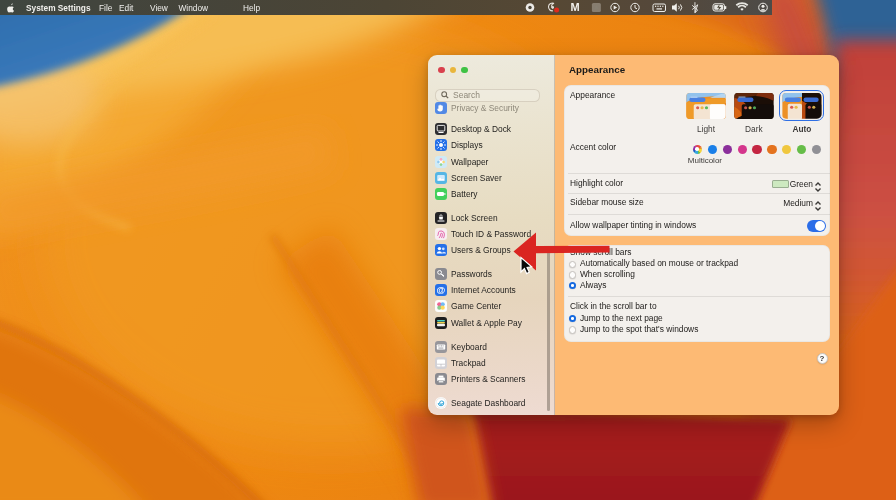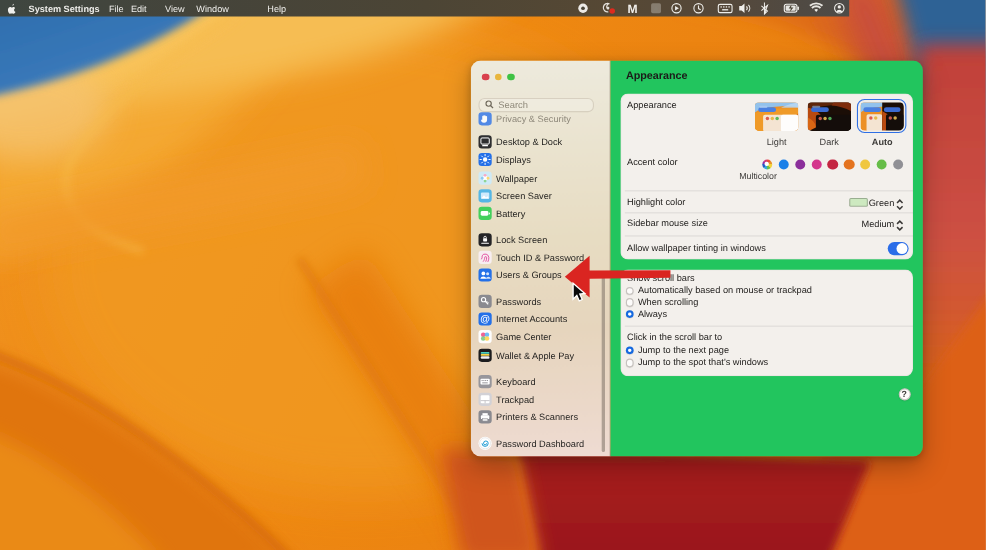--- a/index.html
+++ b/index.html
@@ -14,21 +14,21 @@
   #menubar .apple{left:7px;}
   #menubar .mtitle{font-weight:bold;left:26px;}
   #mstatus{position:absolute;right:0;top:0;height:15px;display:flex;align-items:center;}
   
   #win{position:absolute;left:428px;top:55px;width:411px;height:360px;border-radius:9px;
        box-shadow:0 9px 24px rgba(0,0,0,0.26), 0 2px 7px rgba(0,0,0,0.18);z-index:10;overflow:hidden;
        display:flex;}
   #sidebar{width:126px;height:100%;position:relative;flex:none;
      background:linear-gradient(178deg,#edeadd 0%,#eae3cf 22%,#e7dcc2 45%,#e6d5bd 68%,#ebd8c9 88%,#eedbd2 100%);
      border-right:1px solid rgba(90,70,55,0.25);}
-  #pane{flex:1;height:100%;position:relative;background:#22c55e;}
+  #pane{flex:1;height:100%;position:relative;background:#fdba74;}
   
   .tl{position:absolute;top:11.5px;width:6.5px;height:6.5px;border-radius:50%;}
   #search{position:absolute;left:7px;top:33.5px;width:103px;height:11px;border-radius:5.5px;
      background:rgba(255,255,255,0.20);border:1px solid rgba(120,100,75,0.20);
      color:#8e8879;font-size:8.5px;display:flex;align-items:center;}
   .srow{position:absolute;left:6px;height:16px;display:flex;align-items:center;width:114px;}
   .srow .ic{width:12px;height:12px;border-radius:3px;margin-left:1px;flex:none;
             display:flex;align-items:center;justify-content:center;overflow:hidden;}
   .srow .lb{margin-left:4px;font-size:8.4px;color:#1f1e1c;white-space:nowrap;letter-spacing:0;}
   #sscroll{position:absolute;right:4px;top:197px;width:3.5px;height:159px;border-radius:2px;
@@ -376,21 +376,21 @@
           </span>
           <span class="lb">Printers &amp; Scanners</span>
         </div>
       <div class="srow" style="top:339.8px;">
           <span class="ic" style="background:#fff;border-radius:50%;">
             <svg width="12" height="12" viewBox="0 0 12 12">
               <circle cx="6" cy="6" r="5" fill="#fff" stroke="#d0d0d0" stroke-width="0.4"></circle>
               <path d="M3.2,6 a2.8,2.8 0 105.6,0 a2.1,2.1 0 10-4.2,0 a1.4,1.4 0 102.8,0" fill="none" stroke="#1b9ad2" stroke-width="0.9"></path>
             </svg>
           </span>
-          <span class="lb">Password Dashboard</span>
+          <span class="lb">Seagate Dashboard</span>
         </div>
     </div>
     <div id="sscroll"></div>
   </div>
   <div id="pane">
     <div class="ptitle">Appearance</div>
     <div id="paneinner">
       <div class="card" style="top:29.5px;height:149px;"></div>
       <div class="card" style="top:190px;height:94.5px;"></div>
       <div class="rowlab" style="left:15px;top:34.5px;">Appearance</div>
@@ -452,21 +452,21 @@
           <span class="dotc"></span>
         </div>
       <div class="dot" style="left:152.6px;background:#1a7fe8;"></div>
       <div class="dot" style="left:167.6px;background:#8b2f9b;"></div>
       <div class="dot" style="left:182.5px;background:#d4368c;"></div>
       <div class="dot" style="left:197.4px;background:#c42642;"></div>
       <div class="dot" style="left:212.4px;background:#e4731e;"></div>
       <div class="dot" style="left:227.3px;background:#f0c73e;"></div>
       <div class="dot" style="left:242.2px;background:#66bd48;"></div>
       <div class="dot" style="left:257.2px;background:#909095;"></div>
-      <div style="position:absolute;left:117px;top:100.5px;width:50px;text-align:left;font-size:8px;color:#3c3a38;">Multicolor</div>
+      <div style="position:absolute;left:117px;top:100.5px;width:50px;text-align:right;font-size:8px;color:#3c3a38;">Multicolor</div>
       <div class="sep" style="top:117.5px;"></div>
       <div class="rowlab" style="left:15px;top:122.5px;">Highlight color</div>
       <div style="position:absolute;left:217.2px;top:124.8px;width:14.4px;height:6.7px;border-radius:1.5px;background:#cde9c0;border:0.5px solid rgba(0,0,0,0.25);"></div>
       <div class="rowlab" style="right:26px;top:123.5px;margin-left:22px;">Green</div>
       <div class="stepper" style="top:122.8px;"><svg width="8" height="10" viewBox="0 0 8 10">
             <path d="M1.5,3.5 L4,1 L6.5,3.5 M1.5,6.5 L4,9 L6.5,6.5" fill="none" stroke="#3c3a38" stroke-width="1.4"></path>
           </svg></div>
       <div class="sep" style="top:138.4px;"></div>
       <div class="rowlab" style="left:15px;top:142px;">Sidebar mouse size</div>
       <div class="rowlab" style="right:26px;top:143px;">Medium</div>

